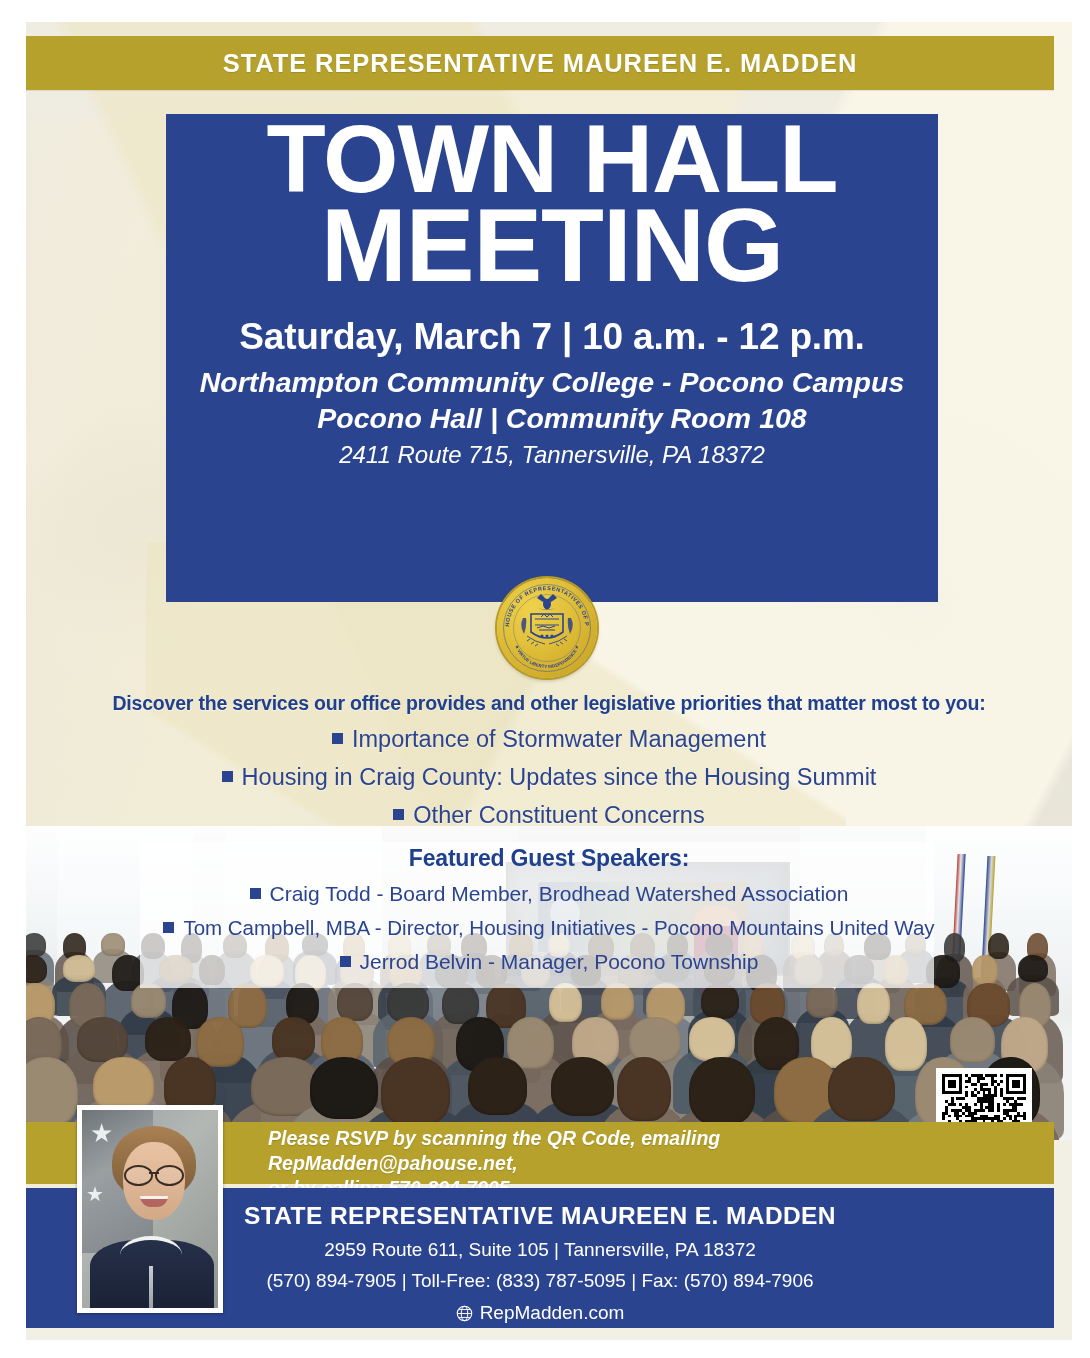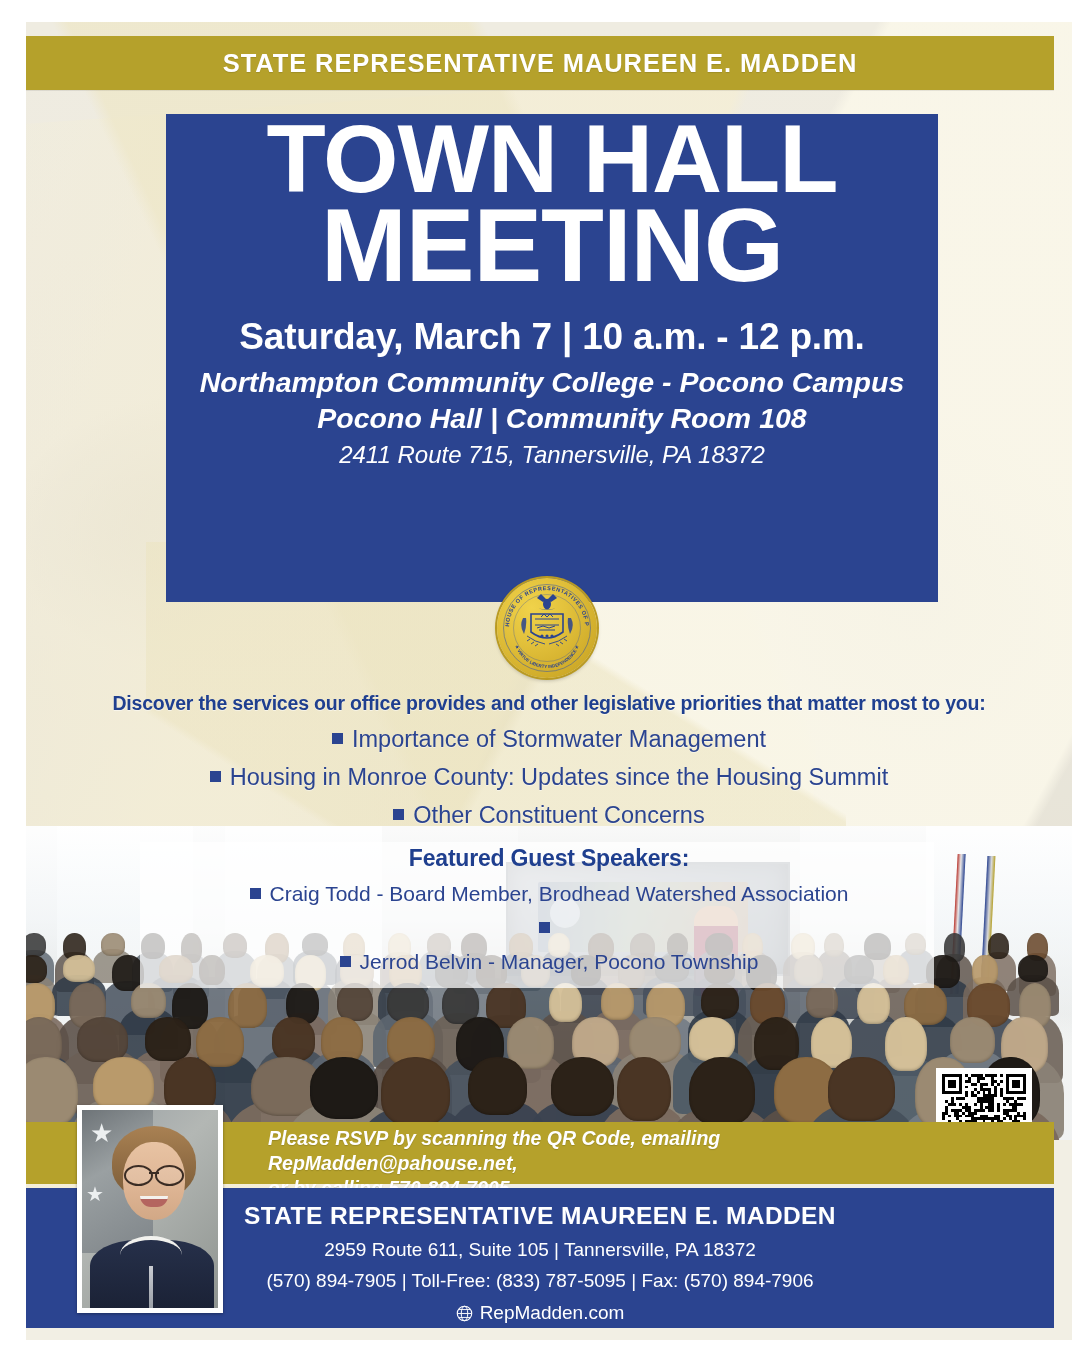--- a/index.html
+++ b/index.html
@@ -379,21 +379,21 @@
       </text>
     </svg>
   </div>
 
   <div class="topics">
     <div class="headline">Discover the services our office provides and other legislative priorities that matter most to you:</div>
     <div class="item">
       <span class="bullet"></span><span>Importance of Stormwater Management</span>
     </div>
     <div class="item">
-      <span class="bullet"></span><span>Housing in Monroe County: Updates since the Housing Summit</span>
+      <span class="bullet"></span><span>Housing in Craig County: Updates since the Housing Summit</span>
     </div>
     <div class="item">
       <span class="bullet"></span><span>Other Constituent Concerns</span>
     </div>
   </div>
 
   <div class="photo-band">
     <div class="room"></div>
     <div class="screen">
       <div class="slide"></div>
@@ -605,21 +605,21 @@
       </div>
   </div>
 
   <div class="speakers-strip"></div>
   <div class="speakers">
     <div class="title">Featured Guest Speakers:</div>
     <div class="s-item">
       <span class="bullet"></span><span>Craig Todd - Board Member,  Brodhead Watershed Association</span>
     </div>
     <div class="s-item wide">
-      <span class="bullet"></span>
+      <span class="bullet"></span><span>Tom Campbell, MBA - Director, Housing Initiatives - Pocono Mountains United Way</span>
     </div>
     <div class="s-item">
       <span class="bullet"></span><span>Jerrod Belvin - Manager, Pocono Township</span>
     </div>
   </div>
 
   <div class="qr-wrap">
     <svg class="qr" viewBox="0 0 29 29" shape-rendering="crispEdges">
       <rect width="29" height="29" fill="#ffffff"></rect>
       <g fill="#000000" id="qrcells">

